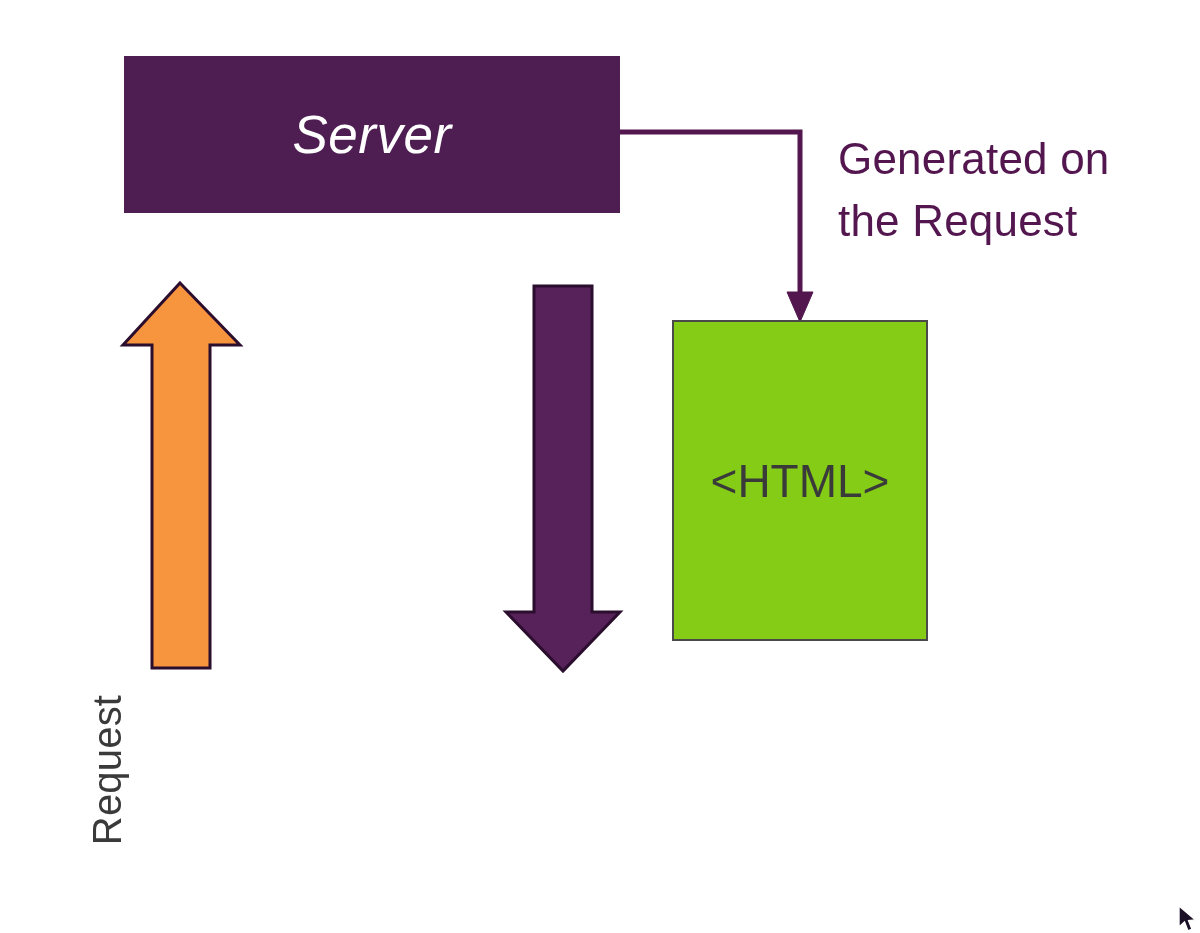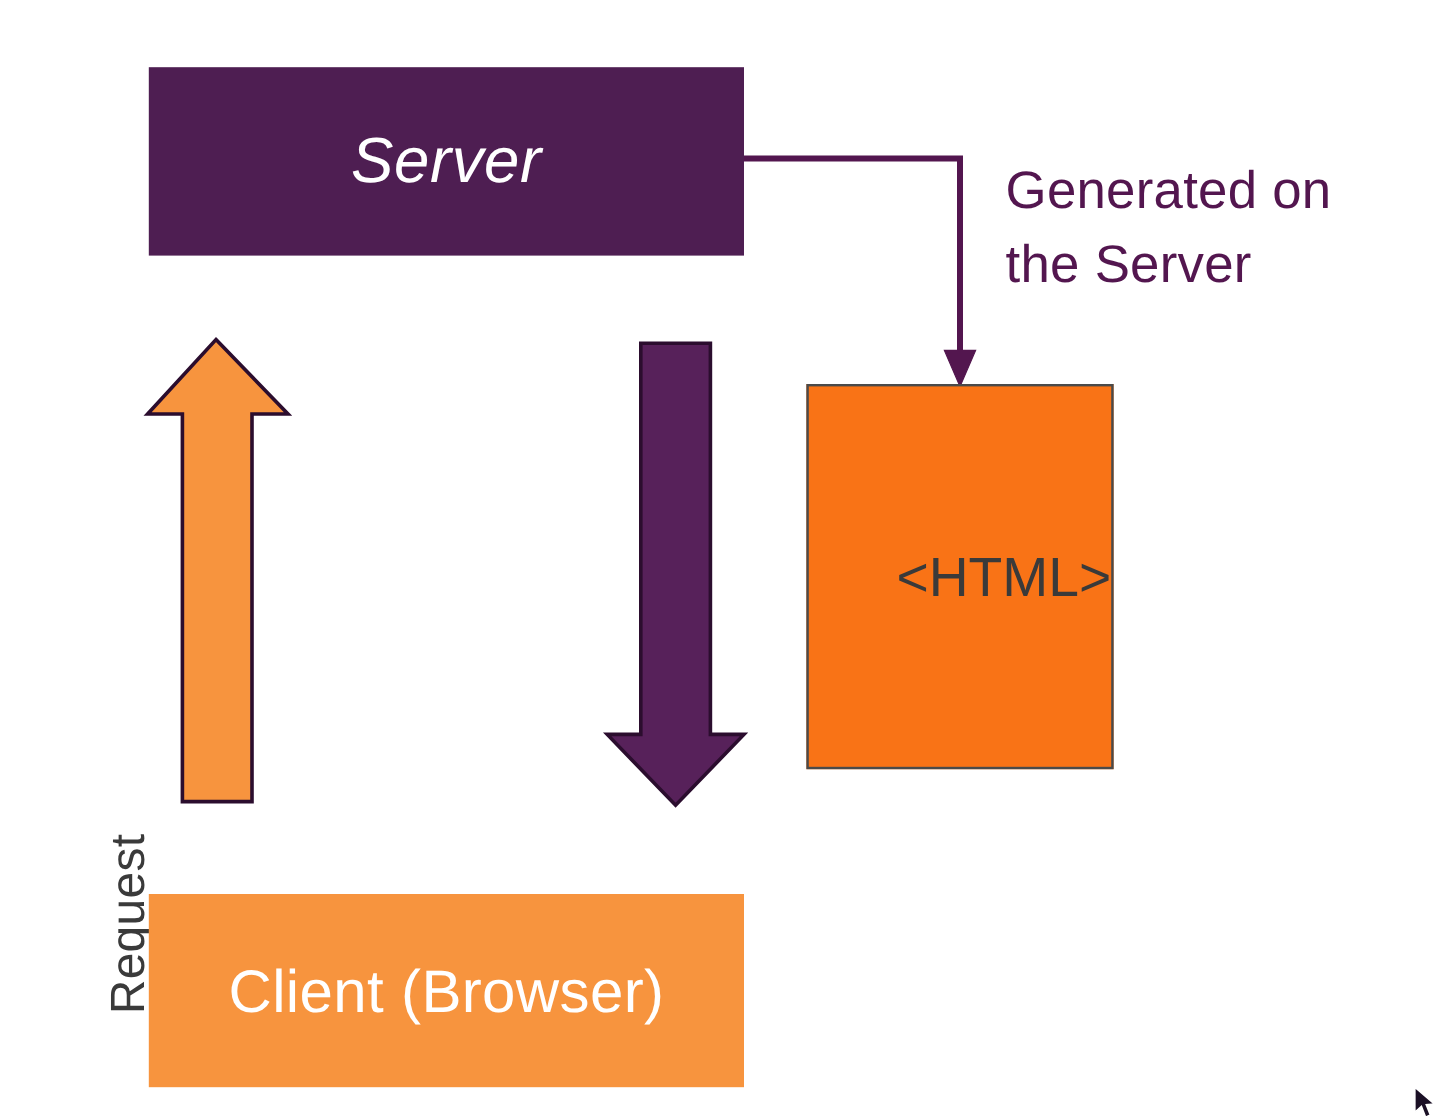--- a/index.html
+++ b/index.html
@@ -59,26 +59,26 @@
     letter-spacing: 0.3px;
   }
 
   
   #html-box {
     position: absolute;
     left: 672px;
     top: 320px;
     width: 256px;
     height: 321px;
-    background: #f97316;
+    background: #84cc16;
     border: 2px solid #4a4a4a;
     box-sizing: border-box;
     display: flex;
     align-items: center;
-    justify-content: flex-end;
+    justify-content: center;
   }
   #html-label {
     color: #3A3A3A;
     font-size: 46px;
     line-height: 1;
   }
 
   
   #connector-svg {
     position: absolute;
@@ -161,39 +161,36 @@
 
   <div id="server-box">
     <span id="server-label">Server</span>
   </div>
 
   <svg id="connector-svg" viewBox="0 0 260 230" xmlns="http://www.w3.org/2000/svg">
     <path d="M 20 22 L 200 22 L 200 190" fill="none" stroke="#53164F" stroke-width="5"></path>
     <polygon points="200,212 187,182 213,182" fill="#53164F" stroke="#53164F" stroke-width="1"></polygon>
   </svg>
 
-  <div id="generated-label">Generated on the Server</div>
+  <div id="generated-label">Generated on the Request</div>
 
   <div id="html-box">
     <span id="html-label">&lt;HTML&gt;</span>
   </div>
 
   <svg id="request-arrow-svg" viewBox="0 0 128 400" xmlns="http://www.w3.org/2000/svg">
     <polygon points="62,5 122,67 92,67 92,390 34,390 34,67 5,67" fill="#F7943E" stroke="#2B0D2E" stroke-width="3" stroke-linejoin="miter"></polygon>
   </svg>
 
   <div id="request-label-wrap">
     <div id="request-label">Request</div>
   </div>
 
   <svg id="response-arrow-svg" viewBox="0 0 130 400" xmlns="http://www.w3.org/2000/svg">
     <polygon points="36,8 94,8 94,334 122,334 65,393 8,334 36,334" fill="#57215A" stroke="#2B0D2E" stroke-width="3" stroke-linejoin="miter"></polygon>
   </svg>
 
-  <div id="client-box">
-    <span id="client-label">Client (Browser)</span>
-  </div>
 
   <svg id="mouse-cursor" viewBox="0 0 22 30" xmlns="http://www.w3.org/2000/svg">
     <polygon points="1,1 1,22 6.5,17 10,26 14,24.2 10.6,15.6 17.5,15" fill="#1b1026" stroke="#ffffff" stroke-width="1.4" stroke-linejoin="miter"></polygon>
   </svg>
 
 </div>
 
 </body></html>

